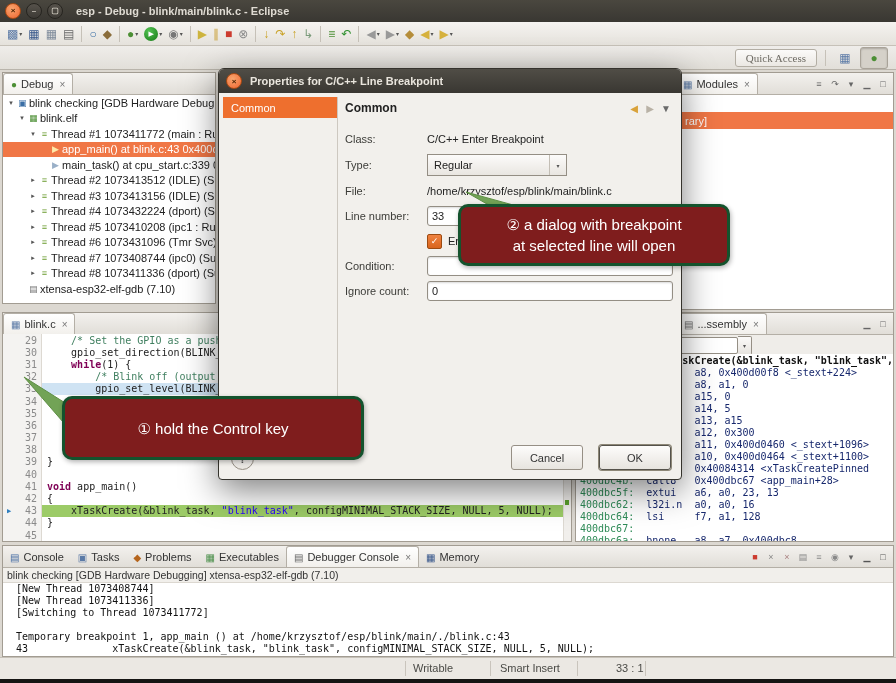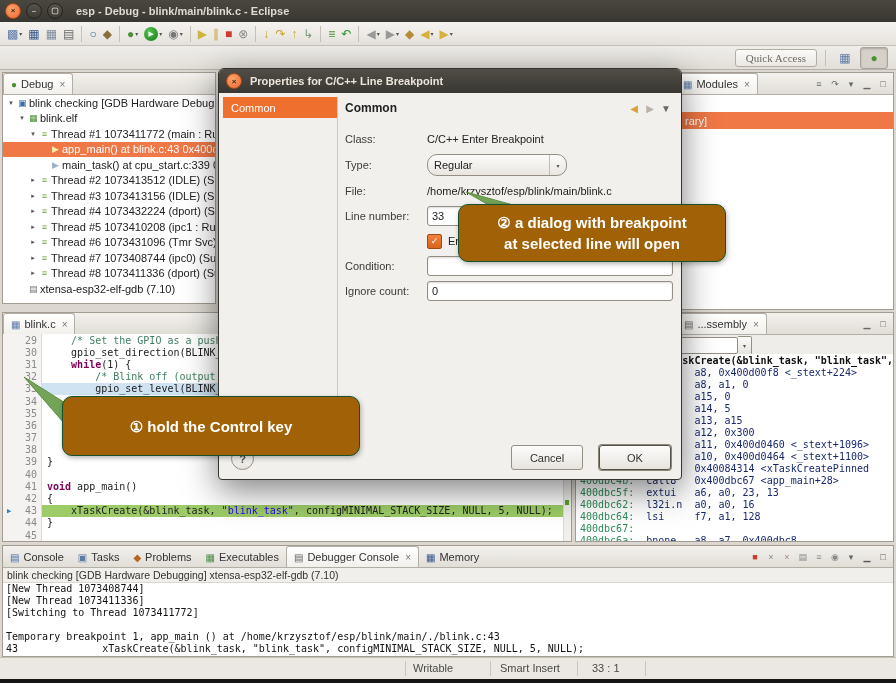--- a/index.html
+++ b/index.html
@@ -97,21 +97,21 @@
   .dins{color:#17286d;}
   .dsrc{color:#111;font-weight:bold;}
 
   
   #console-panel{left:2px;top:545px;width:892px;height:112px;}
   #console-tabs{display:flex;align-items:flex-end;height:100%;}
   .cdesc{height:14px;background:#f1efeb;border-bottom:1px solid #dcd8d1;color:#333;
     padding-left:4px;font-size:10.5px;display:flex;align-items:center;}
   #console-lines{font-family:"DejaVu Sans Mono",monospace;font-size:10px;color:#111;
     background:#fff;padding-left:3px;}
-  #console-lines div{height:12px;line-height:12px;white-space:pre;}
+  #console-lines div{height:12px;line-height:12px;white-space:pre;margin-left:10px;}
 
   
   .statusbar{position:absolute;left:0;top:657px;width:896px;height:22px;background:#ebe8e3;
     border-top:1px solid #c6c1b8;color:#4a4a46;}
   .statusbar span{position:absolute;top:4px;}
   .ssep{position:absolute;top:3px;width:1px;height:15px;background:#c9c4bc;}
   .bottomstrip{position:absolute;left:0;top:679px;width:896px;height:4px;background:#161513;}
 
   
   #dialog{position:absolute;left:218px;top:68px;width:462px;height:410px;z-index:50;
@@ -130,39 +130,39 @@
   .dhead .t{font-weight:bold;font-size:12px;color:#222;}
   .dnav{margin-left:auto;display:flex;align-items:center;}
   .dnav .hicon{font-size:10px;}
   .drow{display:flex;align-items:center;min-height:20px;margin-bottom:5px;}
   .dlabel{width:82px;flex:none;color:#3c3c38;}
   .dval{color:#222;}
   .gtk-input{flex:1;background:#fff;border:1px solid #948e84;border-radius:3px;height:18px;
     font-size:11px;padding:0 4px;box-shadow:inset 0 1px 2px rgba(0,0,0,.15);
     font-family:"Liberation Sans",sans-serif;color:#222;}
   .gtk-select{width:132px;height:20px;background:linear-gradient(#fcfbfa,#e9e6e1);
-    border:1px solid #948e84;border-radius:10px;display:flex;align-items:center;padding-left:6px;}
+    border:1px solid #948e84;border-radius:0;display:flex;align-items:center;padding-left:6px;}
   .gtk-select .arr{margin-left:auto;width:16px;height:100%;border-left:1px solid #c3beb5;
     display:flex;align-items:center;justify-content:center;font-size:6px;color:#555;}
   .gtk-check{width:13px;height:13px;background:linear-gradient(#ef8240,#d9641c);
     border:1px solid #9c4a11;border-radius:2px;color:#fff;font-size:9px;
     display:flex;align-items:center;justify-content:center;margin-right:6px;}
   .dbuttons{position:absolute;right:10px;bottom:9px;display:flex;gap:16px;}
   .gtk-btn{min-width:70px;height:23px;border:1px solid #968f85;border-radius:3px;
     background:linear-gradient(#fdfcfb,#e7e4df);color:#333;display:flex;align-items:center;justify-content:center;}
   .gtk-btn.default{border:1px solid #55524b;box-shadow:0 0 0 1px #8d8textShadow77;box-shadow:0 0 0 1px #8d8777;}
   .dhelp{position:absolute;left:12px;bottom:9px;width:21px;height:21px;border-radius:50%;
     border:1px solid #968f85;background:linear-gradient(#fdfcfb,#e7e4df);color:#555;
     display:flex;align-items:center;justify-content:center;font-weight:bold;}
 
   
-  .callout{position:absolute;background:#a16207;border:1px solid #14532d;border-radius:10px;
+  .callout{position:absolute;background:#7f1d1d;border:3px solid #14532d;border-radius:10px;
     color:#fff;font-size:15px;display:flex;flex-direction:column;align-items:center;
     justify-content:center;z-index:59;text-align:center;line-height:1.4;
-    box-shadow:1px 2px 5px rgba(0,0,0,.3);font-weight:bold;}
+    box-shadow:1px 2px 5px rgba(0,0,0,.3);}
   #tails{position:absolute;inset:0;z-index:58;pointer-events:none;}
   #callout2{left:458px;top:204px;width:266px;height:56px;}
   #callout1{left:62px;top:396px;width:296px;height:58px;}
 </style>
 </head>
 <body>
 
 <div class="app">
 
   <div class="titlebar">
@@ -562,21 +562,21 @@
         <div>43              xTaskCreate(&amp;blink_task, "blink_task", configMINIMAL_STACK_SIZE, NULL, 5, NULL);</div>
       </div>
   </div>
 
   <div class="statusbar">
     <div class="ssep" style="left:405px"></div>
     <span style="left:413px">Writable</span>
     <div class="ssep" style="left:490px"></div>
     <span style="left:500px">Smart Insert</span>
     <div class="ssep" style="left:577px"></div>
-    <span style="left:592px">33 : 1</span>
+    <span style="left:616px">33 : 1</span>
     <div class="ssep" style="left:645px"></div>
   </div>
   <div class="bottomstrip"></div>
 
   <div id="dialog">
     <div class="dtitle">
       <div class="dclose">×</div>
       <span>Properties for C/C++ Line Breakpoint</span>
     </div>
     <div class="dside" id="dialog-sidebar">

